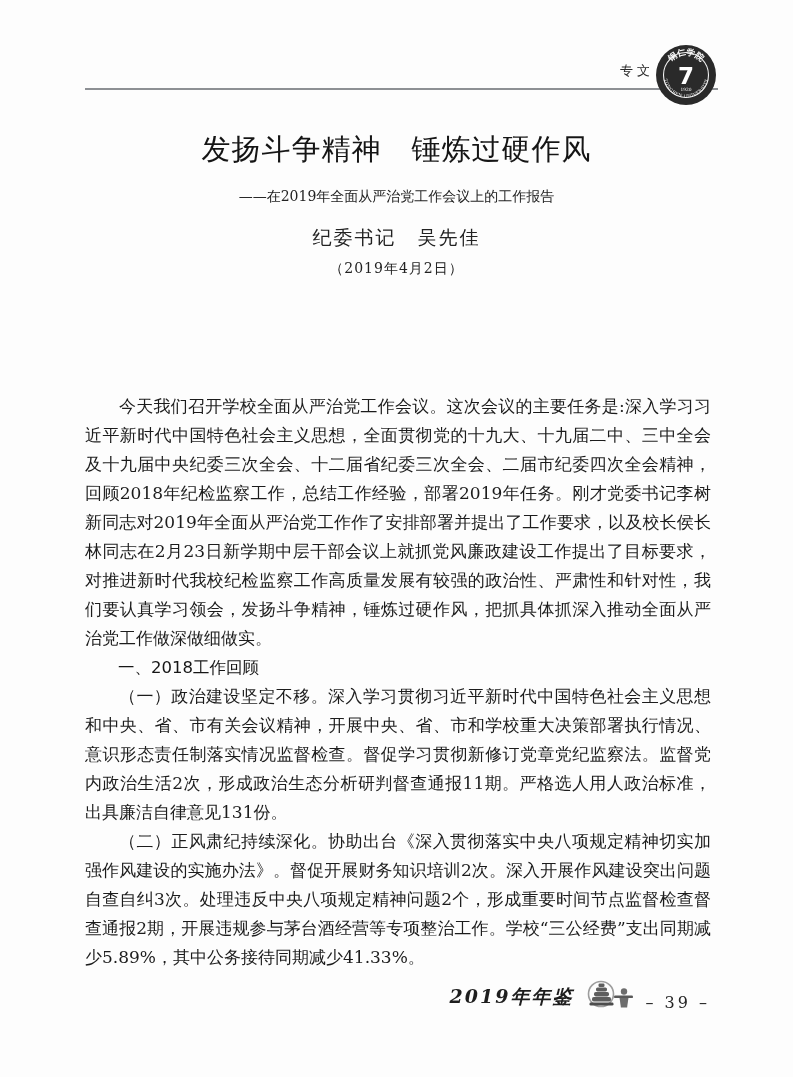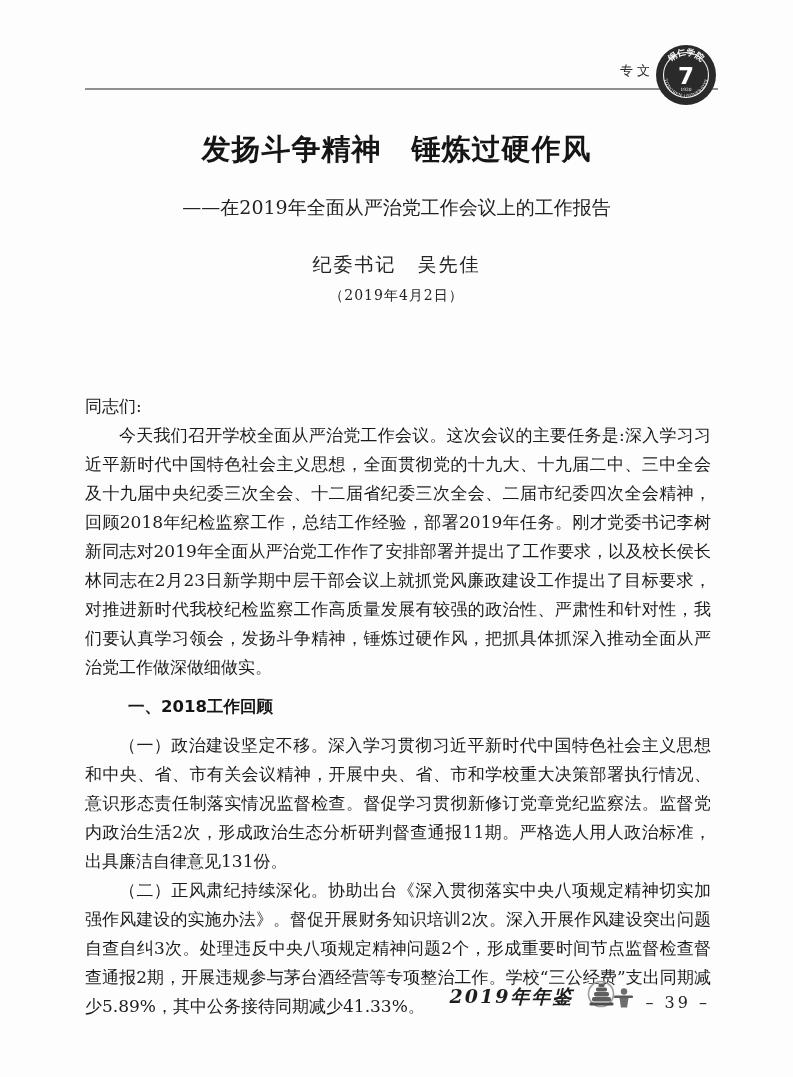--- a/index.html
+++ b/index.html
@@ -11,35 +11,35 @@
   
   .head-rule { position:absolute; left:85px; top:88px; width:633px; height:2px; background:#8d9094; }
   .section-label {
     position:absolute; left:620px; top:62px; font-size:13px; letter-spacing:4px;
     font-family:"DejaVu Serif","Liberation Serif",serif; color:#2a2a2a;
   }
   .seal { position:absolute; left:655px; top:44px; width:62px; height:62px; }
   
   .title-block { position:absolute; left:0; top:128px; width:100%; text-align:center; }
   .title-line {
-    font-size:29px; font-weight:bold; line-height:42px; letter-spacing:1px; color:#151515;
+    font-size:29px; font-weight:normal; line-height:42px; letter-spacing:1px; color:#151515;
   }
-  .subtitle { font-size:19px; line-height:26px; margin-top:24px; color:#222; }
-  .byline-author { font-size:19px; margin-top:32px; letter-spacing:2px; color:#222; }
+  .subtitle { font-size:14px; line-height:26px; margin-top:13px; color:#222; }
+  .byline-author { font-size:19px; margin-top:16px; letter-spacing:2px; color:#222; }
   .byline-date  { font-size:14px; margin-top:9px; letter-spacing:1px; color:#222; }
   
   .content {
     position:absolute; left:85px; top:392px; width:626px;
     font-size:17px; line-height:29px; text-align:justify; word-break:break-all; color:#1c1c1c;
   }
   .content p { margin:0; text-indent:2em; }
   .content p.salutation { text-indent:0; }
   .content h3 {
-    margin:10px; font-family:"DejaVu Sans","Liberation Sans",sans-serif;
-    font-size:16.5px; font-weight:bold; line-height:29px; text-indent:2em; color:#161616;
+    margin:0; font-family:"DejaVu Sans","Liberation Sans",sans-serif;
+    font-size:16.5px; font-weight:normal; line-height:29px; text-indent:2em; color:#161616;
   }
   
   .footer {
     position:absolute; left:0; top:980px; width:710px;
     display:flex; justify-content:flex-end; align-items:center; gap:11px;
   }
   .footer .pub {
     font-size:19px; font-weight:bold; font-style:italic; letter-spacing:2px; color:#1e1e1e;
   }
   .footer .pagenum { font-size:16px; letter-spacing:3px; color:#242424;margin-top:11px; }
@@ -71,21 +71,20 @@
   </svg>
 
   <div class="title-block">
     <div class="title-line">发扬斗争精神　锤炼过硬作风</div>
     <div class="subtitle">——在2019年全面从严治党工作会议上的工作报告</div>
     <div class="byline-author">纪委书记　吴先佳</div>
     <div class="byline-date">（2019年4月2日）</div>
   </div>
 
   <div class="content">
-    <p class="salutation">同志们:</p>
     <p>今天我们召开学校全面从严治党工作会议。这次会议的主要任务是:深入学习习近平新时代中国特色社会主义思想，全面贯彻党的十九大、十九届二中、三中全会及十九届中央纪委三次全会、十二届省纪委三次全会、二届市纪委四次全会精神，回顾2018年纪检监察工作，总结工作经验，部署2019年任务。刚才党委书记李树新同志对2019年全面从严治党工作作了安排部署并提出了工作要求，以及校长侯长林同志在2月23日新学期中层干部会议上就抓党风廉政建设工作提出了目标要求，对推进新时代我校纪检监察工作高质量发展有较强的政治性、严肃性和针对性，我们要认真学习领会，发扬斗争精神，锤炼过硬作风，把抓具体抓深入推动全面从严治党工作做深做细做实。</p>
     <h3>一、2018工作回顾</h3>
     <p>（一）政治建设坚定不移。深入学习贯彻习近平新时代中国特色社会主义思想和中央、省、市有关会议精神，开展中央、省、市和学校重大决策部署执行情况、意识形态责任制落实情况监督检查。督促学习贯彻新修订党章党纪监察法。监督党内政治生活2次，形成政治生态分析研判督查通报11期。严格选人用人政治标准，出具廉洁自律意见131份。</p>
     <p>（二）正风肃纪持续深化。协助出台《深入贯彻落实中央八项规定精神切实加强作风建设的实施办法》。督促开展财务知识培训2次。深入开展作风建设突出问题自查自纠3次。处理违反中央八项规定精神问题2个，形成重要时间节点监督检查督查通报2期，开展违规参与茅台酒经营等专项整治工作。学校“三公经费”支出同期减少5.89%，其中公务接待同期减少41.33%。</p>
 
   </div>
 
   <div class="footer">
     <span class="pub">2019年年鉴</span>
     <svg class="mascot" viewBox="0 0 50 34">

